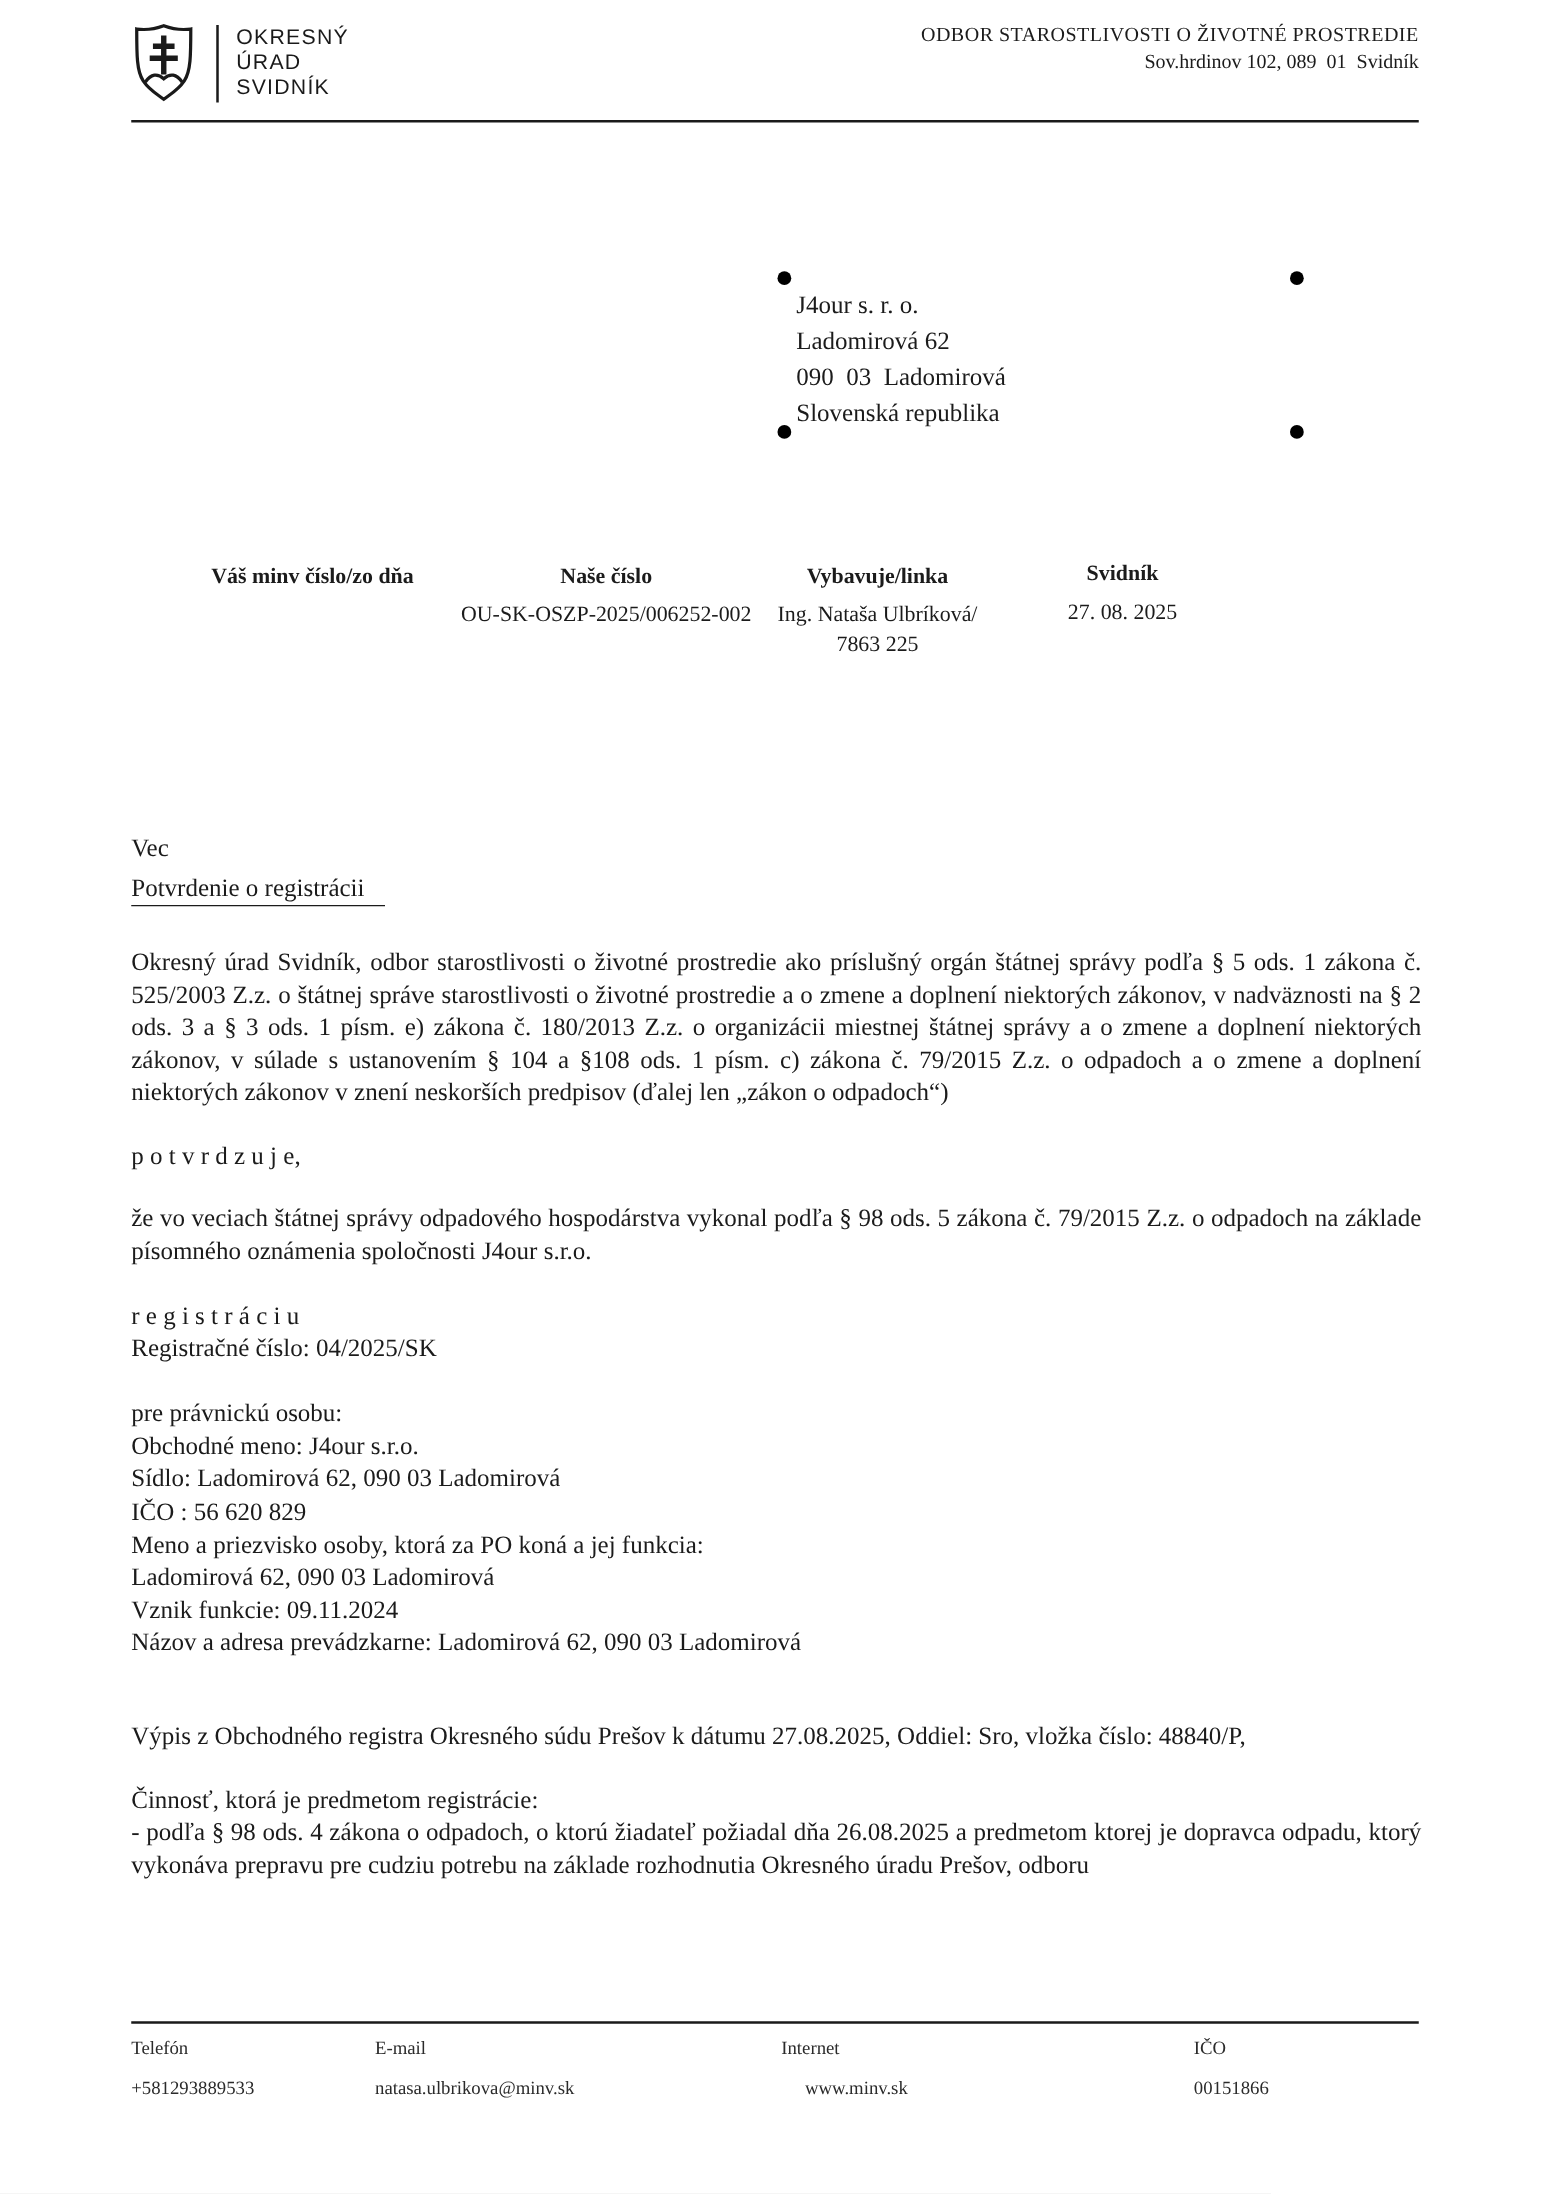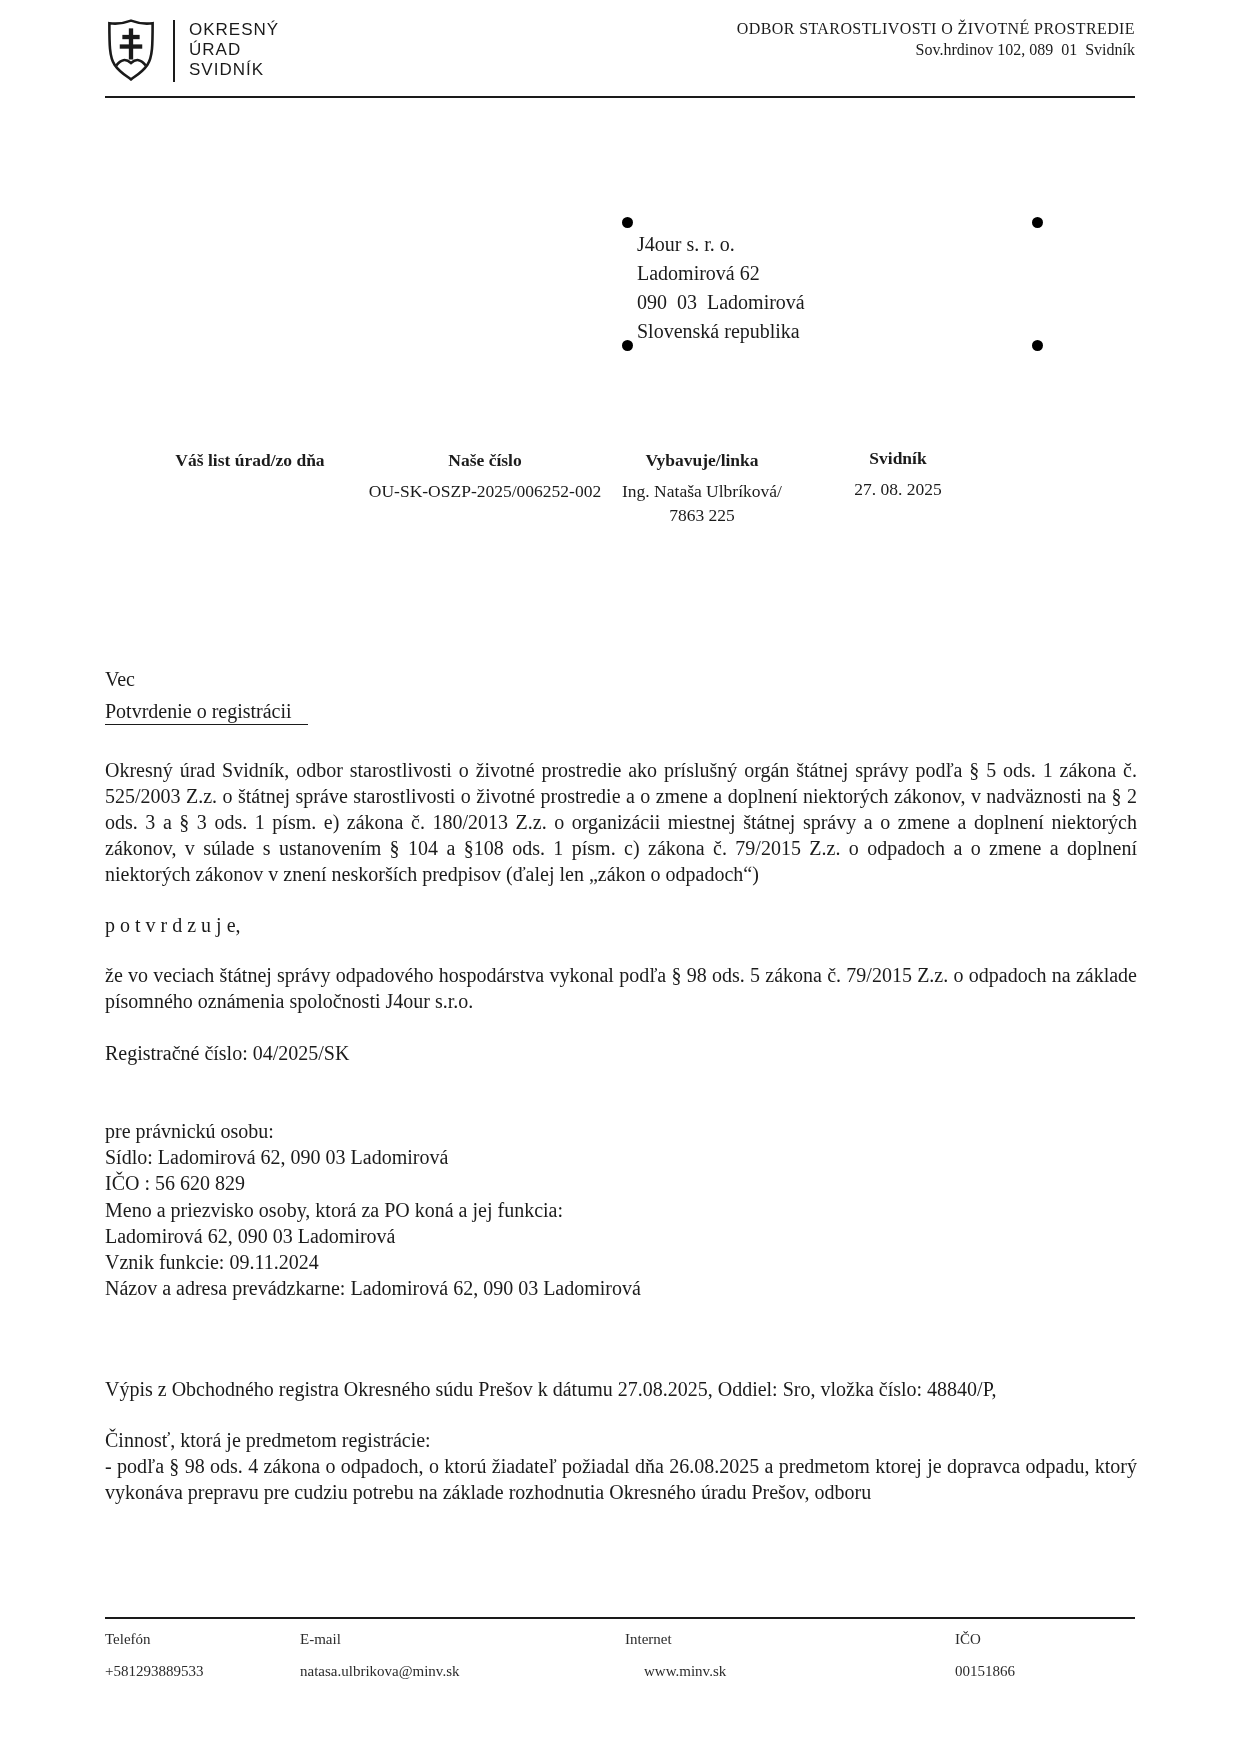--- a/index.html
+++ b/index.html
@@ -81,21 +81,21 @@
   <div class="abs dot" style="left:1032px;top:340px;"></div>
 
   <div class="abs recipient">
     <div class="pre">J4our s. r. o.</div>
     <div class="pre">Ladomirová 62</div>
     <div class="pre">090  03  Ladomirová</div>
     <div class="pre">Slovenská republika</div>
   </div>
 
   <div class="abs" style="left:150px;top:450px;width:200px;">
-    <div class="ref-label">Váš list úrad/zo dňa</div>
+    <div class="ref-label">Váš minv číslo/zo dňa</div>
     <div class="ref-value"></div>
   </div>
   <div class="abs" style="left:360px;top:450px;width:250px;">
     <div class="ref-label">Naše číslo</div>
     <div class="ref-value">OU-SK-OSZP-2025/006252-002</div>
   </div>
   <div class="abs" style="left:612px;top:450px;width:180px;">
     <div class="ref-label">Vybavuje/linka</div>
     <div class="ref-value">Ing. Nataša Ulbríková/</div>
     <div class="ref-value" style="margin-top:0;">7863 225</div>
@@ -112,25 +112,27 @@
     </div>
   </div>
 
   <div class="abs body-text just" style="left:105px;top:757px;width:1032px;">Okresný úrad Svidník, odbor starostlivosti o životné prostredie ako príslušný orgán štátnej správy podľa § 5 ods. 1 zákona č. 525/2003 Z.z. o štátnej správe starostlivosti o životné prostredie a o zmene a doplnení niektorých zákonov, v nadväznosti na § 2 ods. 3 a § 3 ods. 1 písm. e) zákona č. 180/2013 Z.z. o organizácii miestnej štátnej správy a o zmene a doplnení niektorých zákonov, v súlade s ustanovením § 104 a §108 ods. 1 písm. c) zákona č. 79/2015 Z.z. o odpadoch a o zmene a doplnení niektorých zákonov v znení neskorších predpisov (ďalej len „zákon o odpadoch“)</div>
 
   <div class="abs body-text pre" style="left:105px;top:912px;">p o t v r d z u j e,</div>
 
   <div class="abs body-text just" style="left:105px;top:962px;width:1032px;">že vo veciach štátnej správy odpadového hospodárstva vykonal podľa § 98 ods. 5 zákona č. 79/2015 Z.z. o odpadoch na základe písomného oznámenia spoločnosti J4our s.r.o.</div>
 
   <div class="abs body-text" style="left:105px;top:1040px;width:1032px;">
+    <div class="pre">r e g i s t r á c i u</div>
     <div>Registračné číslo: 04/2025/SK</div>
   </div>
 
   <div class="abs body-text" style="left:105px;top:1118px;width:1032px;line-height:26.2px;">
     <div>pre právnickú osobu:</div>
+    <div>Obchodné meno: J4our s.r.o.</div>
     <div>Sídlo: Ladomirová 62, 090 03 Ladomirová</div>
     <div>IČO : 56 620 829</div>
     <div>Meno a priezvisko osoby, ktorá za PO koná a jej funkcia:</div>
     <div>Ladomirová 62, 090 03 Ladomirová</div>
     <div>Vznik funkcie: 09.11.2024</div>
     <div>Názov a adresa prevádzkarne: Ladomirová 62, 090 03 Ladomirová</div>
   </div>
 
   <div class="abs body-text" style="left:105px;top:1376px;width:1032px;">Výpis z Obchodného registra Okresného súdu Prešov k dátumu 27.08.2025, Oddiel: Sro, vložka číslo: 48840/P,</div>
 

